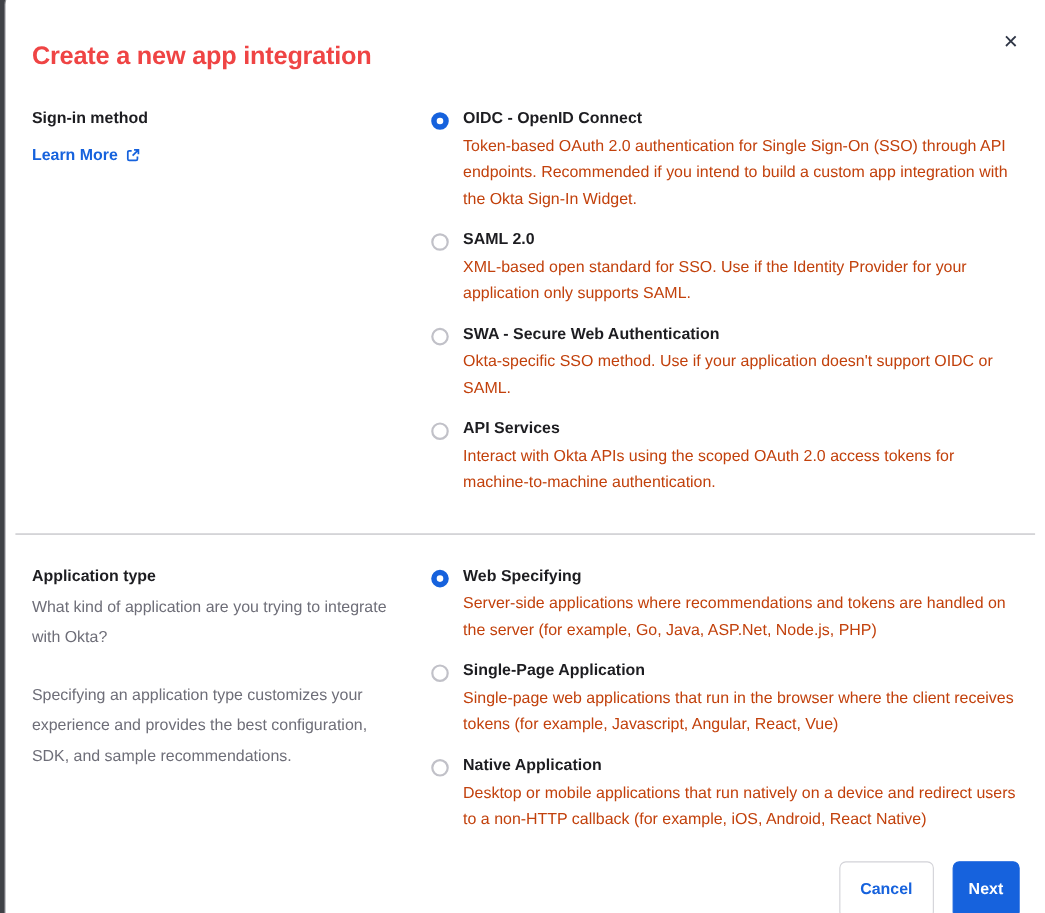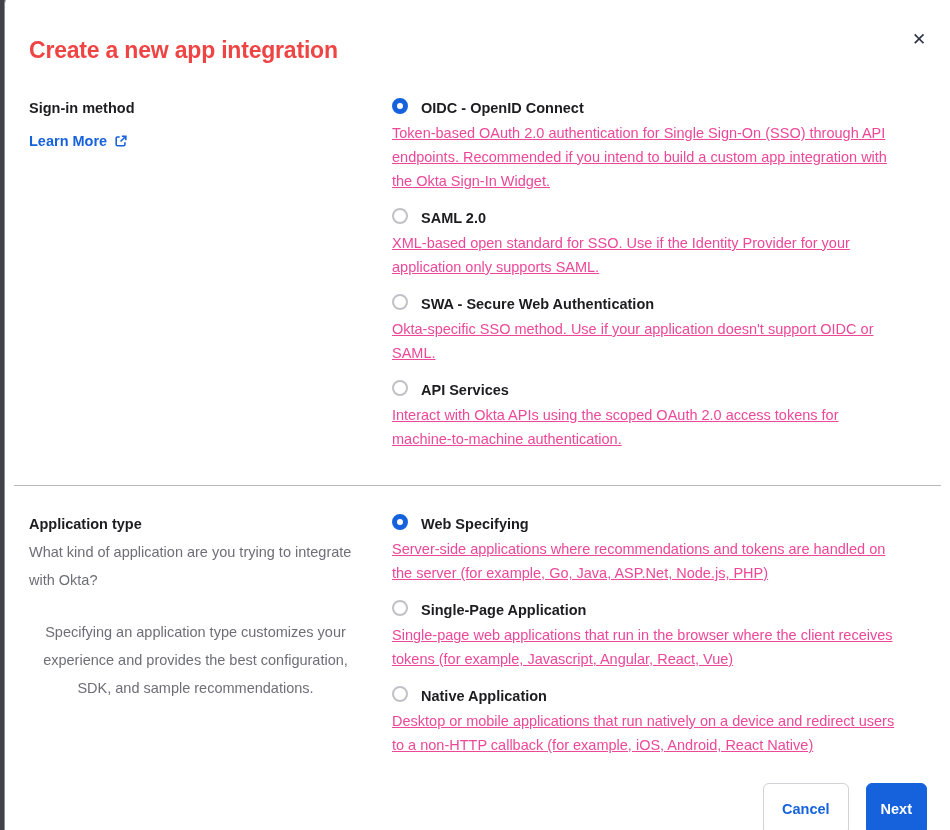--- a/index.html
+++ b/index.html
@@ -37,46 +37,45 @@
   .section.second { margin-top: 28px; }
   .left-col { padding-right: 30px; }
   .section-heading {
     font-size: 14.5px; font-weight: 700; color: #1d1d21; line-height: 20px;
   }
   .left-para {
     margin-top: 4px;
     font-size: 14.5px; color: #6e6e78; line-height: 28px;
     max-width: 350px;
   }
-  .left-para + .left-para { margin-top: 24px; text-align: center; }
+  .left-para + .left-para { margin-top: 24px; }
   .learn-more {
     display: inline-flex; align-items: center; gap: 7px;
     margin-top: 15px;
     font-size: 14.5px; font-weight: 700; color: #1662dd;
     text-decoration: none; cursor: pointer;
   }
   .ext-icon { display: inline-block; width: 14px; height: 14px; }
   .radio-group { display: flex; flex-direction: column; gap: 15px; }
   .radio-option { display: flex; flex-direction: column; }
-  .option-head { display: flex; align-items: flex-start; gap: 13px; cursor: pointer; }
+  .option-head { display: flex; align-items: flex-end; gap: 13px; cursor: pointer; }
   .radio {
     flex: 0 0 auto;
     width: 16px; height: 16px; border-radius: 50%;
     background: #ffffff; border: 2px solid #c1c1c8;
     cursor: pointer;
   }
   .radio.selected { border: 5px solid #1662dd; }
   .option-label {
     font-size: 14.5px; font-weight: 600; color: #1d1d21; line-height: 20px;
   }
   .option-desc {
-    margin-top: 3px;
-    font-size: 14.5px; color: #ec4899; line-height: 24px;
+    margin-left: 29px; margin-top: 3px;
+    font-size: 14.5px; color: #c2410c; line-height: 24px;
     max-width: 505px;
-    text-decoration: underline;
   }
   .divider {
     height: 1px; background: #b8b8bd;
     margin: 34px 12px 0 9px;
   }
   .footer {
     display: flex; justify-content: flex-end; align-items: center; gap: 17px;
     padding-right: 26px; margin-top: 26px;
   }
   .btn {

